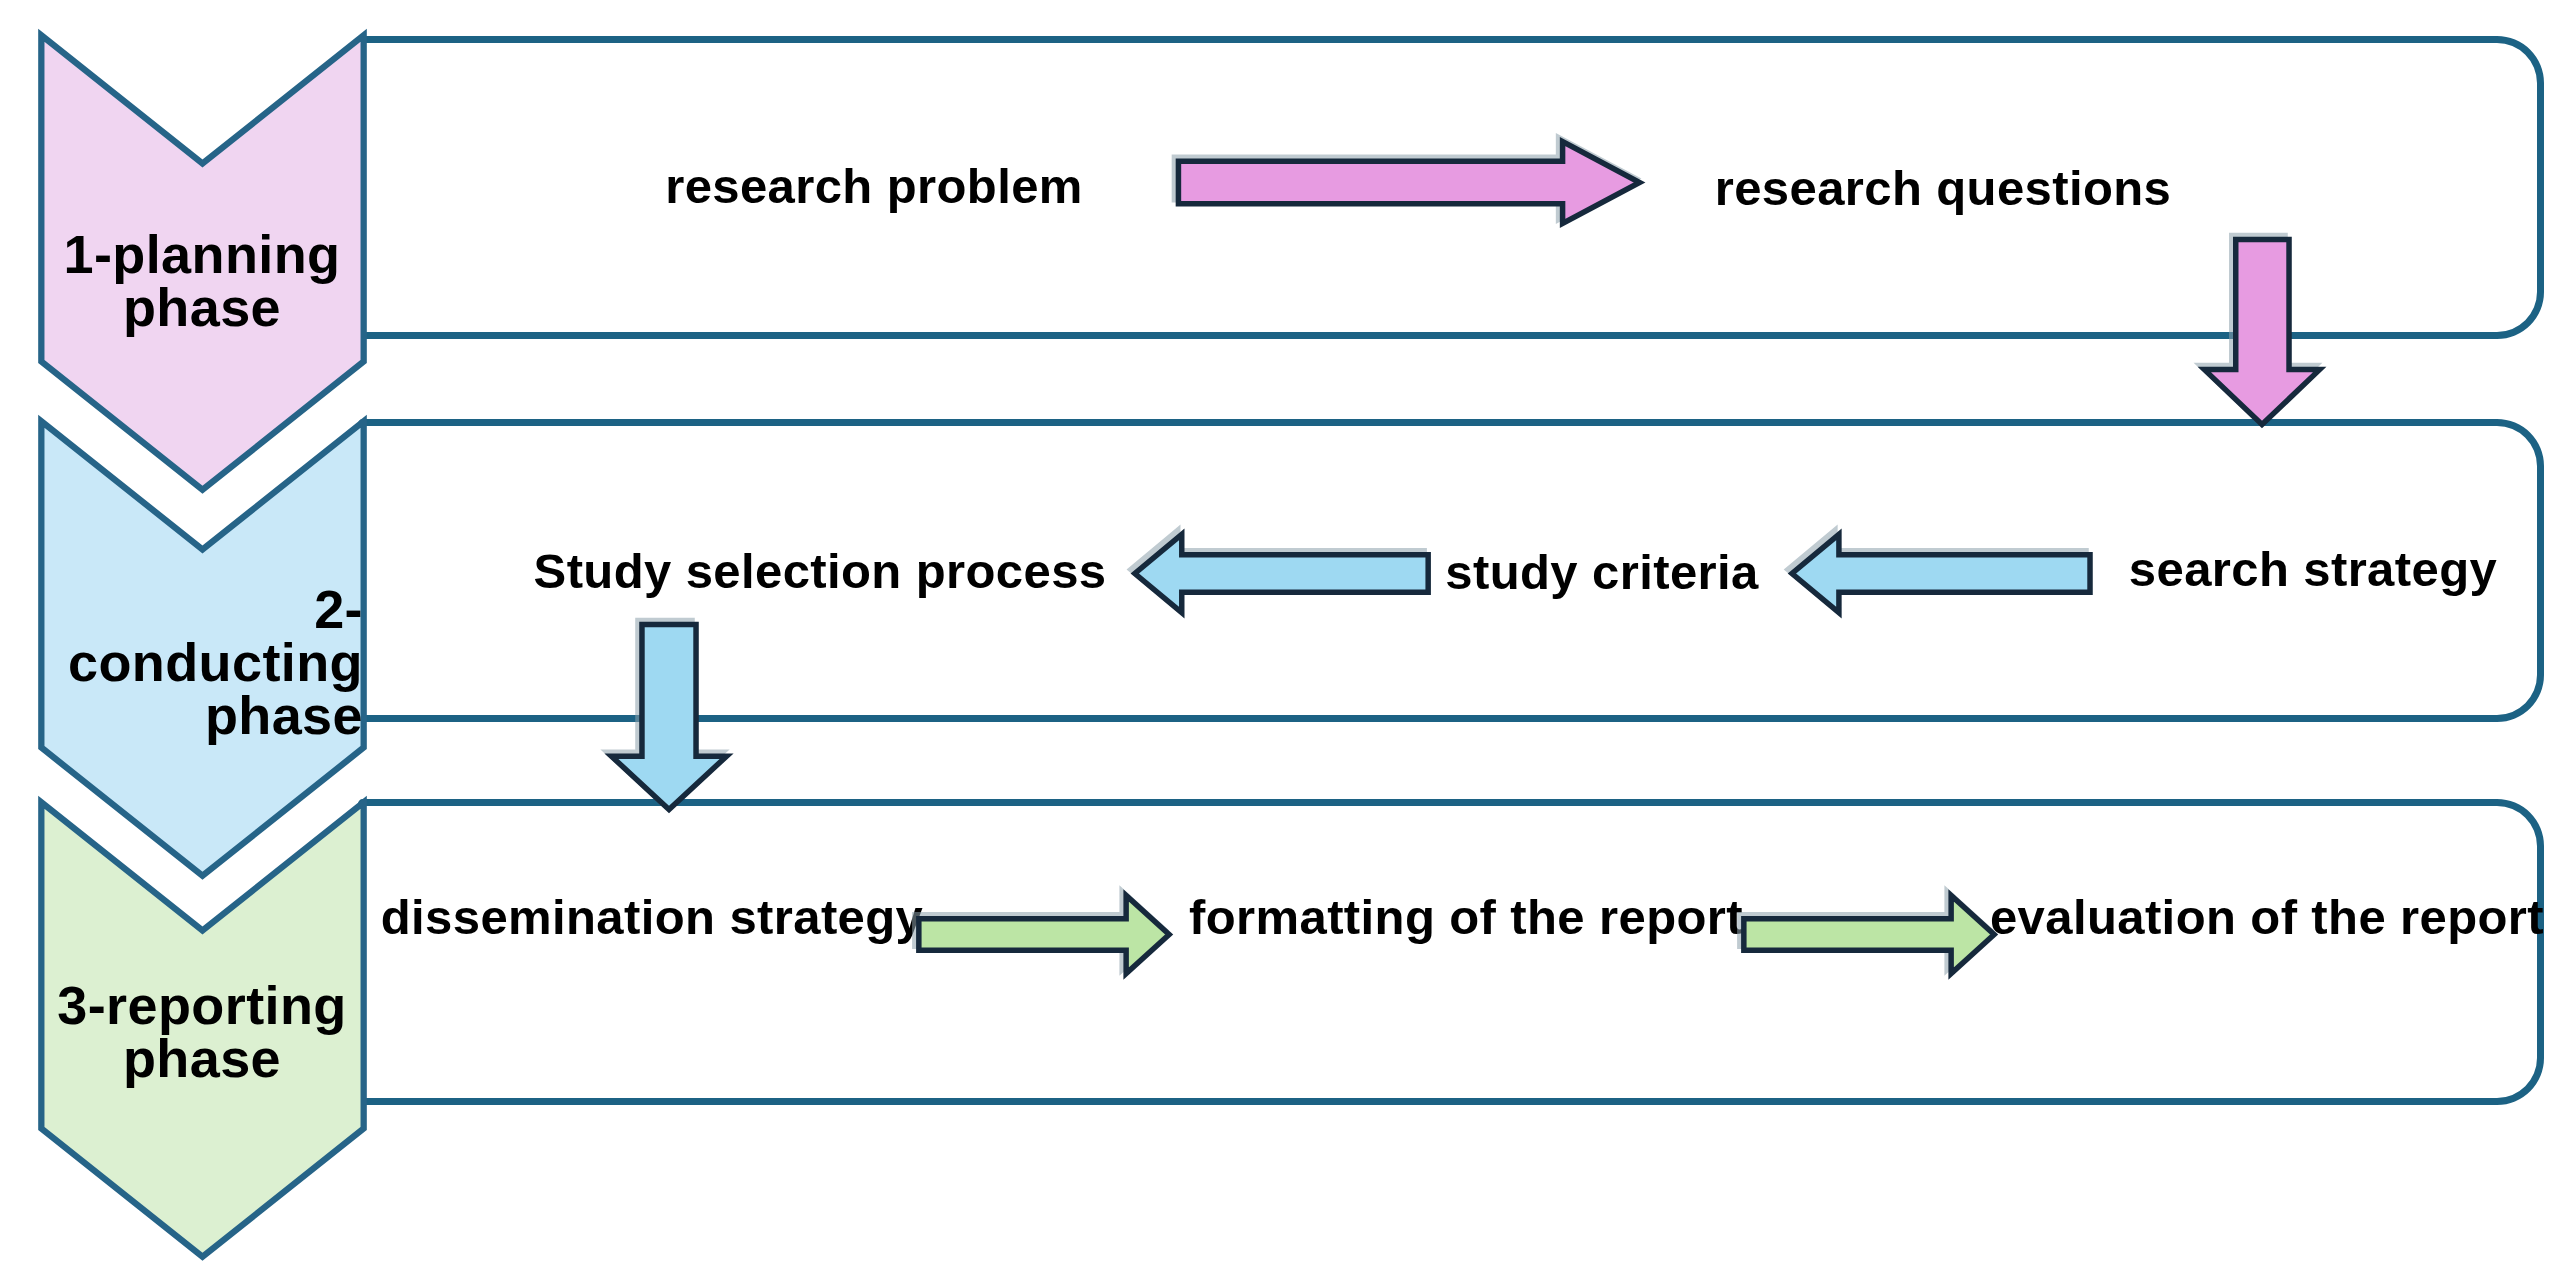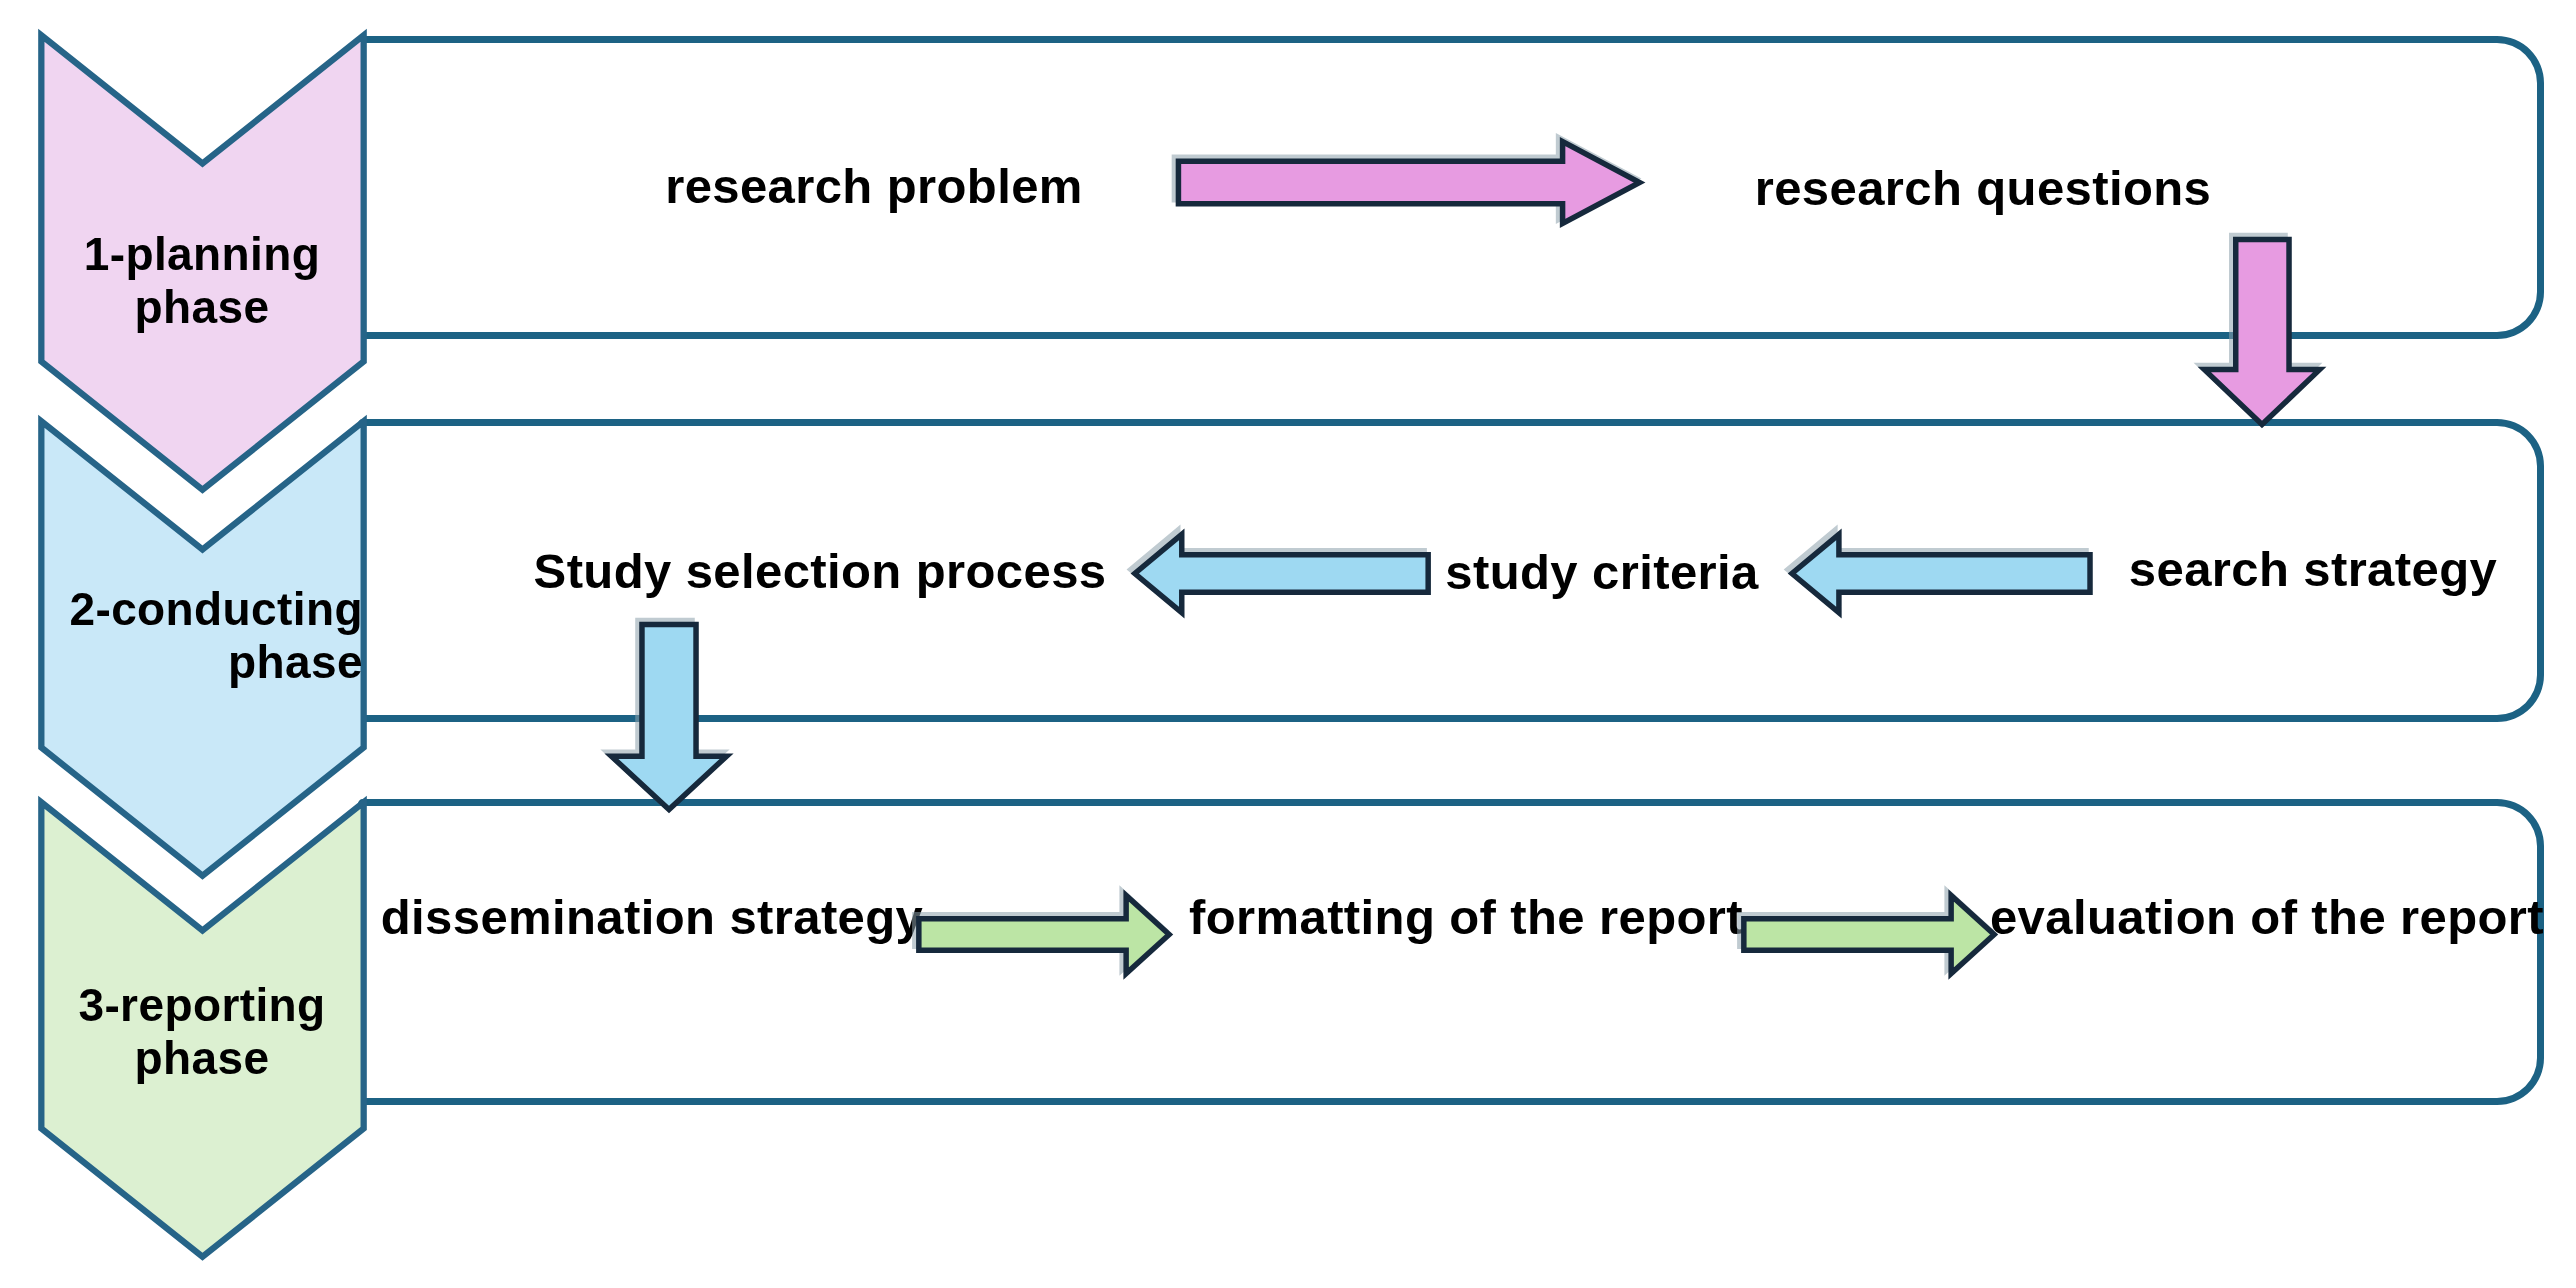--- a/index.html
+++ b/index.html
@@ -22,21 +22,21 @@
   .chev polygon { stroke: #266488; stroke-width: 8; stroke-linejoin: miter; }
   .arrow { position: absolute; overflow: visible;
            filter: drop-shadow(-3.9px -3.9px 0 rgba(141,160,172,0.55)); }
   .arrow polygon { stroke: #16293C; stroke-width: 7; stroke-linejoin: miter; }
   .phase-label {
     position: absolute;
     left: 41px;
     width: 322px;
     text-align: center;
     font-weight: bold;
-    font-size: 46px;
+    font-size: 54px;
     line-height: 53px;
     color: #000000;
     letter-spacing: 0.4px;
   }
   .step-label {
     position: absolute;
     transform: translate(-50%, -50%);
     font-weight: bold;
     font-size: 49px;
     white-space: nowrap;
@@ -70,21 +70,21 @@
   <div class="phase-label" style="top:583px;text-align:right;">
     <span>2-conducting</span><br>
     <span>phase</span>
   </div>
   <div class="phase-label" style="top:979px;">
     <span>3-reporting</span><br>
     <span>phase</span>
   </div>
 
   <div class="step-label" style="left:874px; top:186px;">research problem</div>
-  <div class="step-label" style="left:1943px; top:188px;margin-left:40px;">research questions</div>
+  <div class="step-label" style="left:1943px; top:188px;">research questions</div>
 
   <svg class="arrow" style="left:1169px; top:132px;" width="480" height="101" viewBox="-12 -12 611 128">
     <polygon points="0,25 489,25 489,0 587,52 489,104 489,79 0,79" fill="#E79BE1"></polygon>
   </svg>
   <svg class="arrow" style="left:2195px; top:230px;" width="134" height="204" viewBox="-12 -12 171 260">
     <polygon points="40,0 108,0 108,166 147,166 73.5,236 0,166 40,166" fill="#E79BE1"></polygon>
   </svg>
 
   <div class="step-label" style="left:820px; top:571px;">Study selection process</div>
   <div class="step-label" style="left:2313px; top:569px;">search strategy</div>

